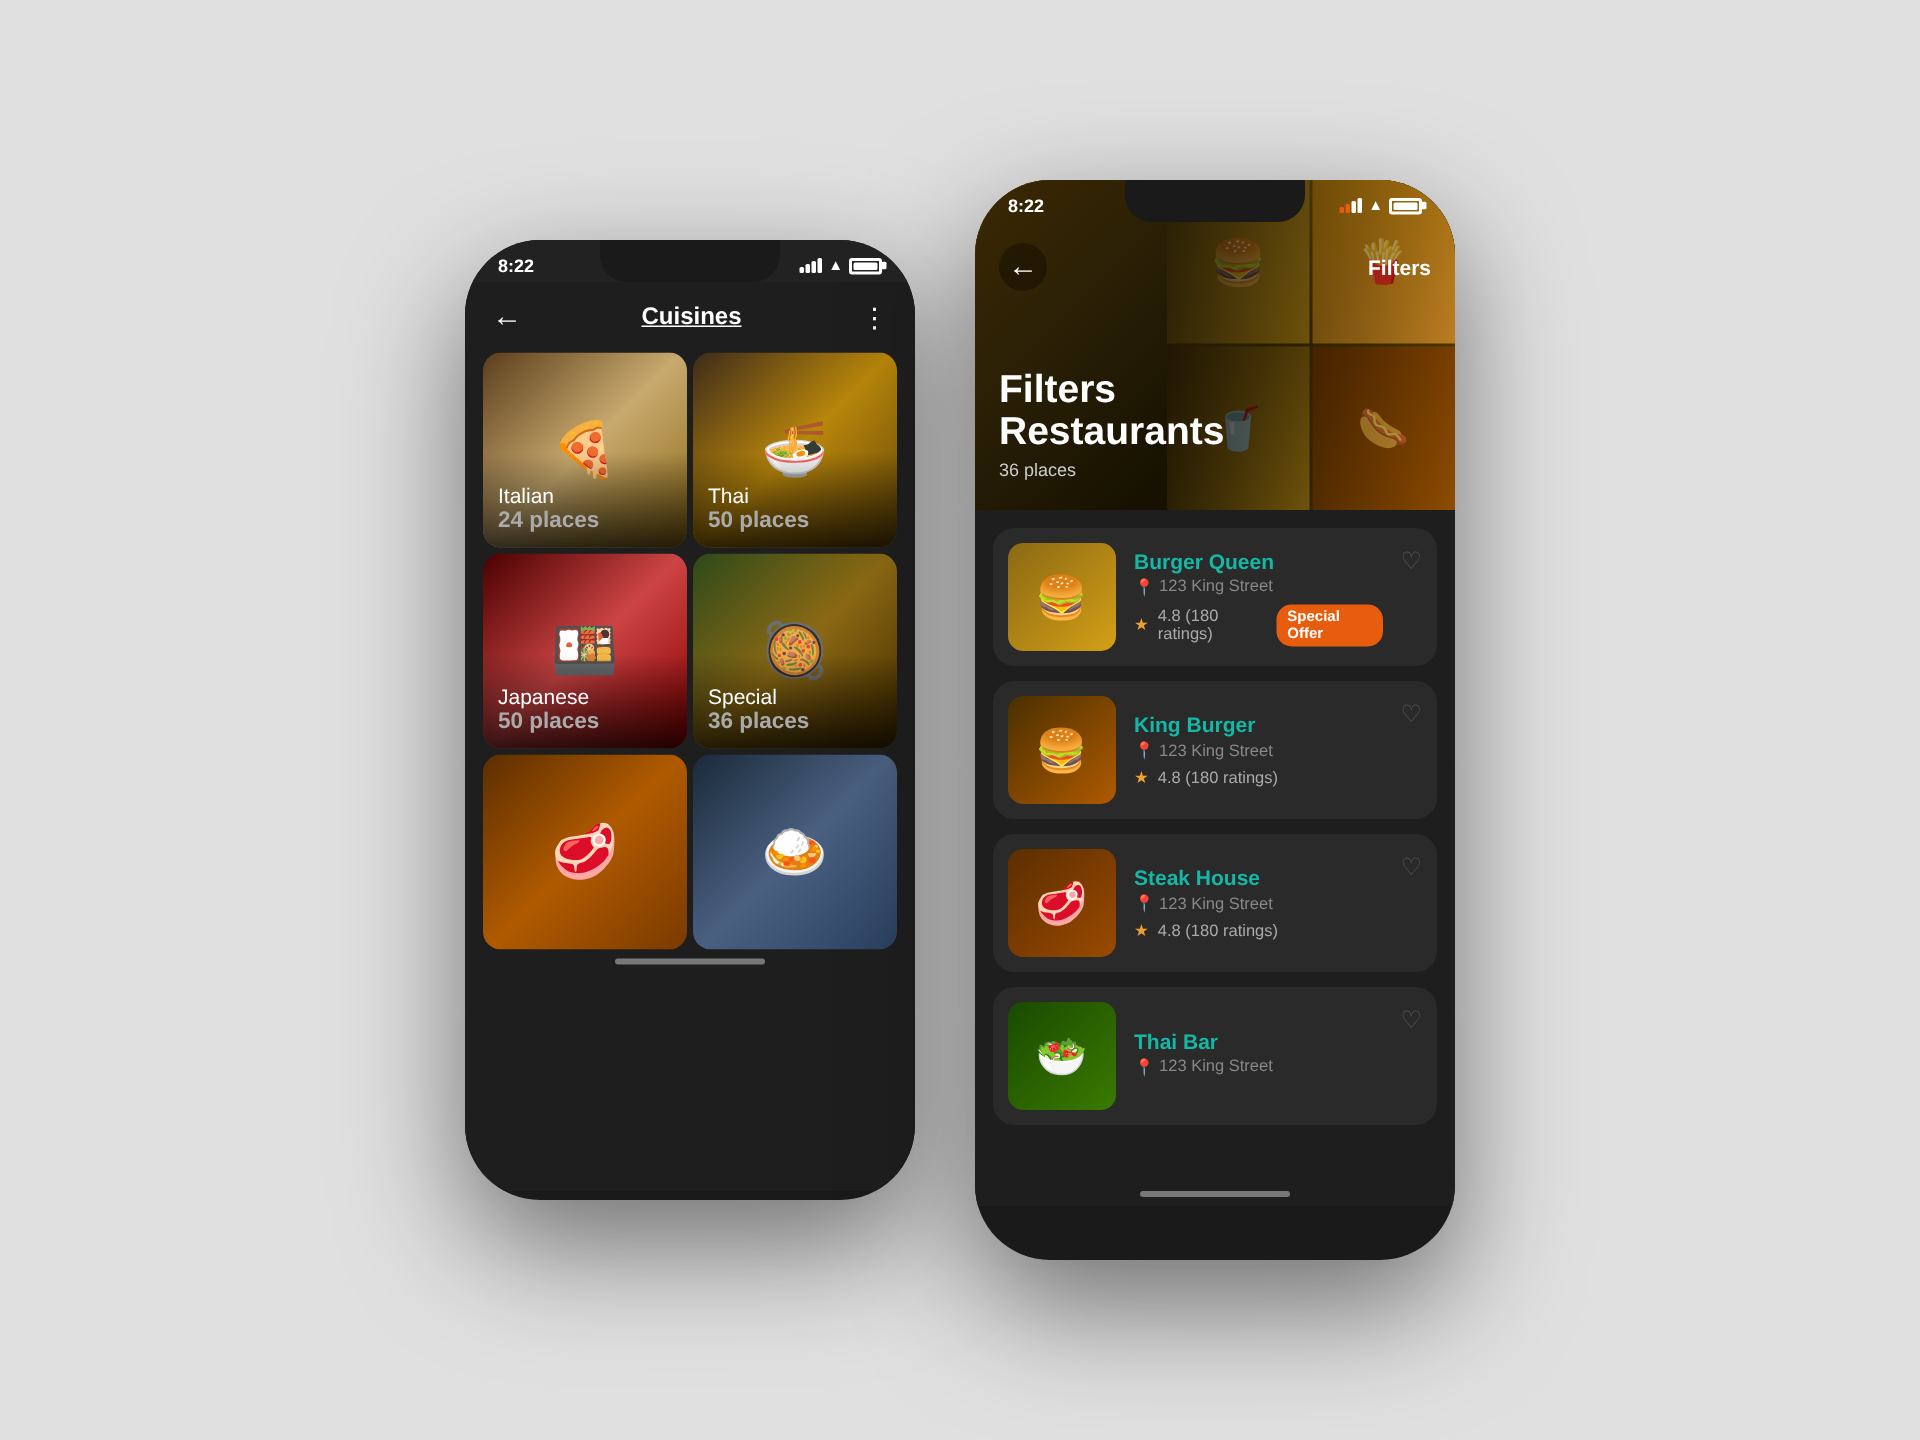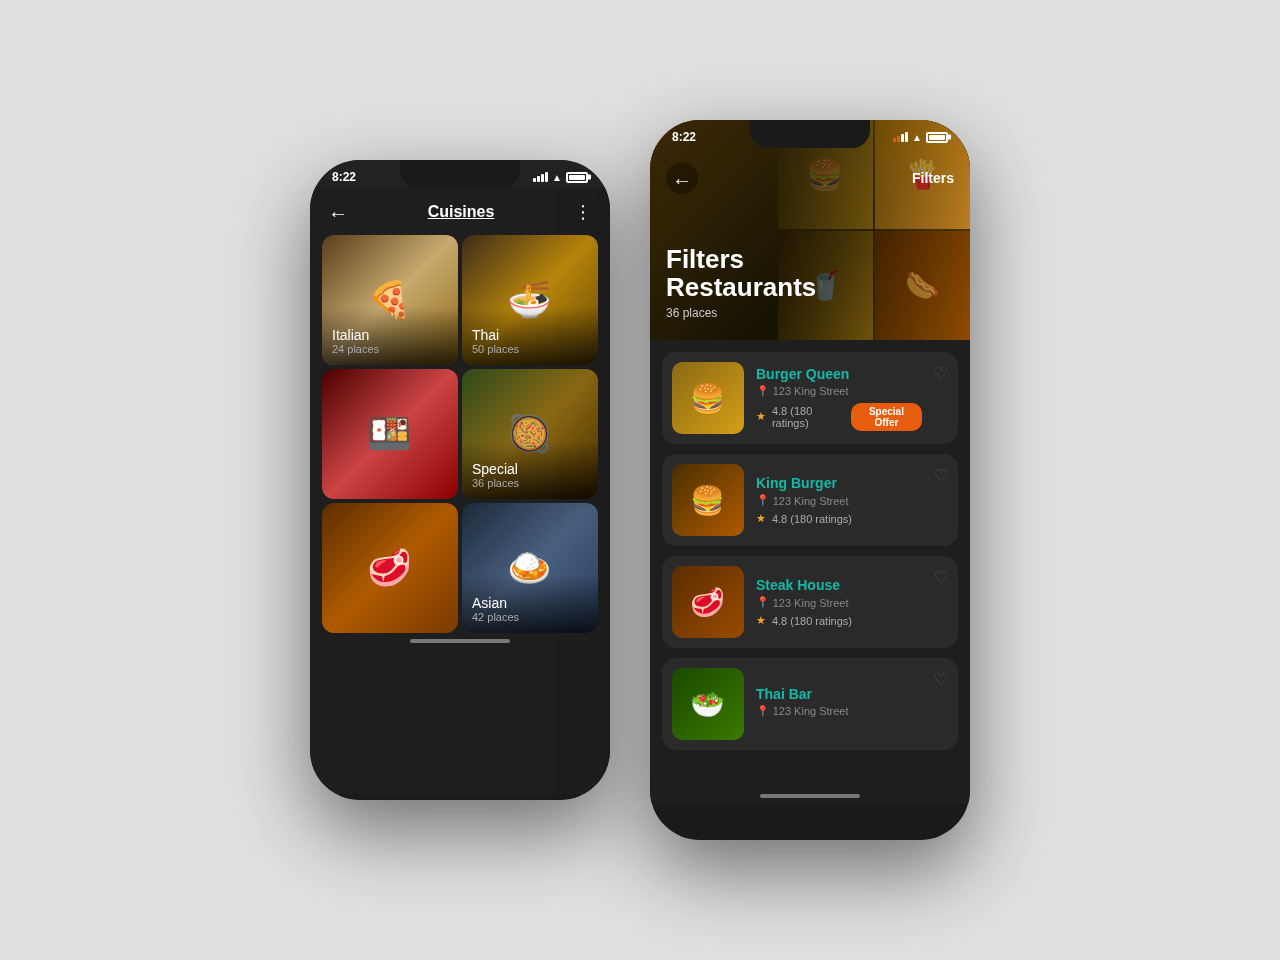--- a/index.html
+++ b/index.html
@@ -187,22 +187,23 @@
       padding: 20px 10px 10px 10px;
       color: white;
     }
 
     .cuisine-name {
       font-size: 14px;
       font-weight: 400;
     }
 
     .cuisine-count {
-      font-size: 11px;
+      font-size: 15px;
       color: #aaa;
+      font-weight: bold;
     }
 
     
     .food-italian { background: linear-gradient(135deg, #5a3e1b 0%, #c8a96e 50%, #8b6914 100%); }
     .food-thai { background: linear-gradient(135deg, #3d2b1a 0%, #b8860b 50%, #6b4c0a 100%); }
     .food-japanese { background: linear-gradient(135deg, #4a0000 0%, #cc4444 50%, #8b0000 100%); }
     .food-korean { background: linear-gradient(135deg, #2d4a1a 0%, #8b6914 50%, #4a3000 100%); }
     .food-steak { background: linear-gradient(135deg, #5c2e00 0%, #b05a00 50%, #7a3a00 100%); }
     .food-asian { background: linear-gradient(135deg, #1a2a3a 0%, #4a6080 50%, #2a4060 100%); }
 
@@ -372,21 +373,20 @@
 
     .star { color: #f0a030; }
 
     .special-badge {
       background: #e85c0d;
       color: white;
       font-size: 10px;
       font-weight: 700;
       padding: 3px 7px;
       border-radius: 10px;
-      text-align: center;
     }
 
     .heart-btn {
       color: #555;
       font-size: 16px;
       cursor: pointer;
       align-self: flex-start;
       margin-top: 2px;
     }
 
@@ -454,38 +454,38 @@
       <div class="cuisine-item">
         <div class="cuisine-photo-placeholder food-thai">🍜</div>
         <div class="cuisine-label">
           <div class="cuisine-name">Thai</div>
           <div class="cuisine-count">50 places</div>
         </div>
       </div>
 
       <div class="cuisine-item">
         <div class="cuisine-photo-placeholder food-japanese">🍱</div>
+        <div class="cuisine-label">
+          <div class="cuisine-name">Japanese</div>
+          <div class="cuisine-count">50 places</div>
+        </div>
       </div>
       <div class="cuisine-item">
         <div class="cuisine-photo-placeholder food-korean">🥘</div>
         <div class="cuisine-label">
           <div class="cuisine-name">Special</div>
           <div class="cuisine-count">36 places</div>
         </div>
       </div>
 
       <div class="cuisine-item">
         <div class="cuisine-photo-placeholder food-steak">🥩</div>
       </div>
       <div class="cuisine-item">
         <div class="cuisine-photo-placeholder food-asian">🍛</div>
-        <div class="cuisine-label">
-          <div class="cuisine-name">Asian</div>
-          <div class="cuisine-count">42 places</div>
-        </div>
       </div>
     </div>
 
     <div class="home-indicator"></div>
   </div>
 </div>
 
 <div class="phone phone-right">
   <div class="notch"></div>
 

